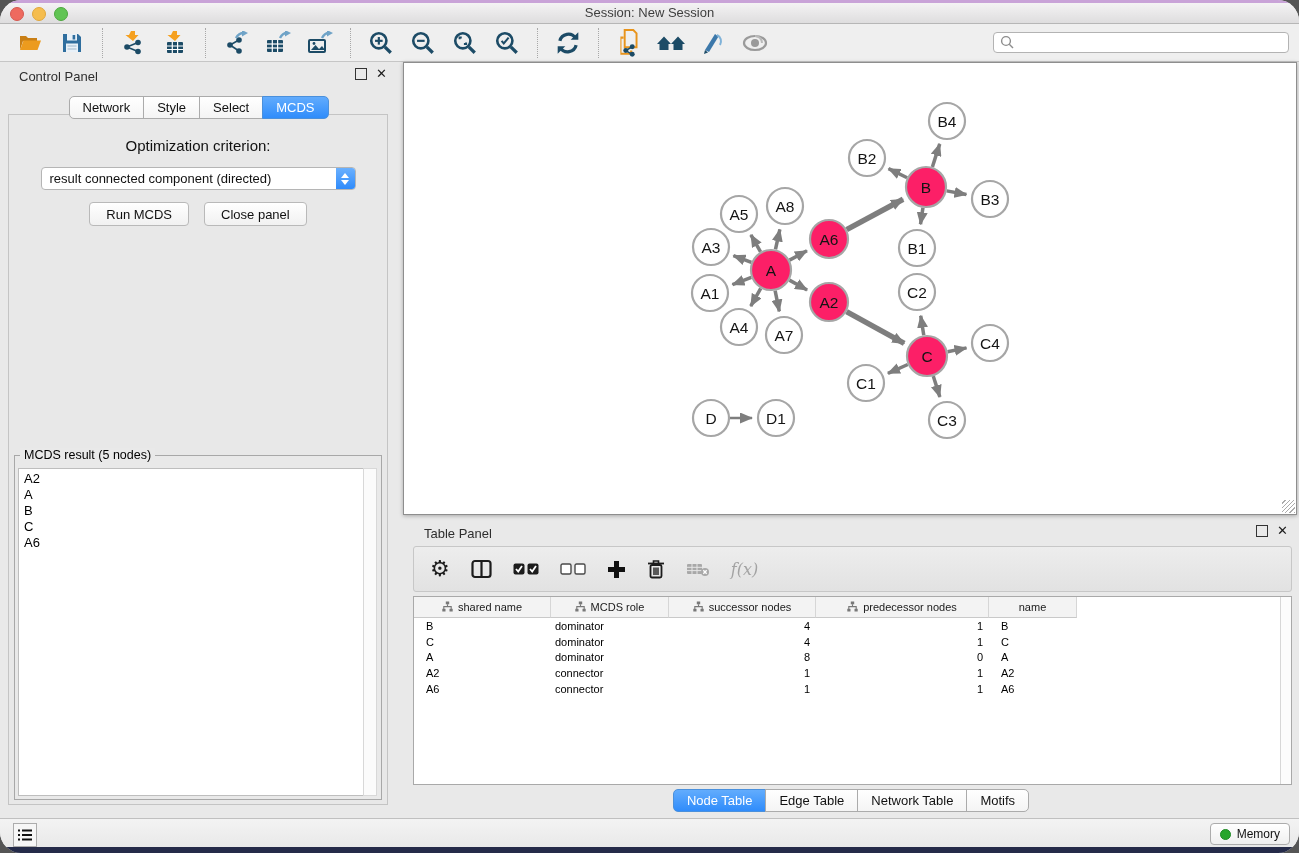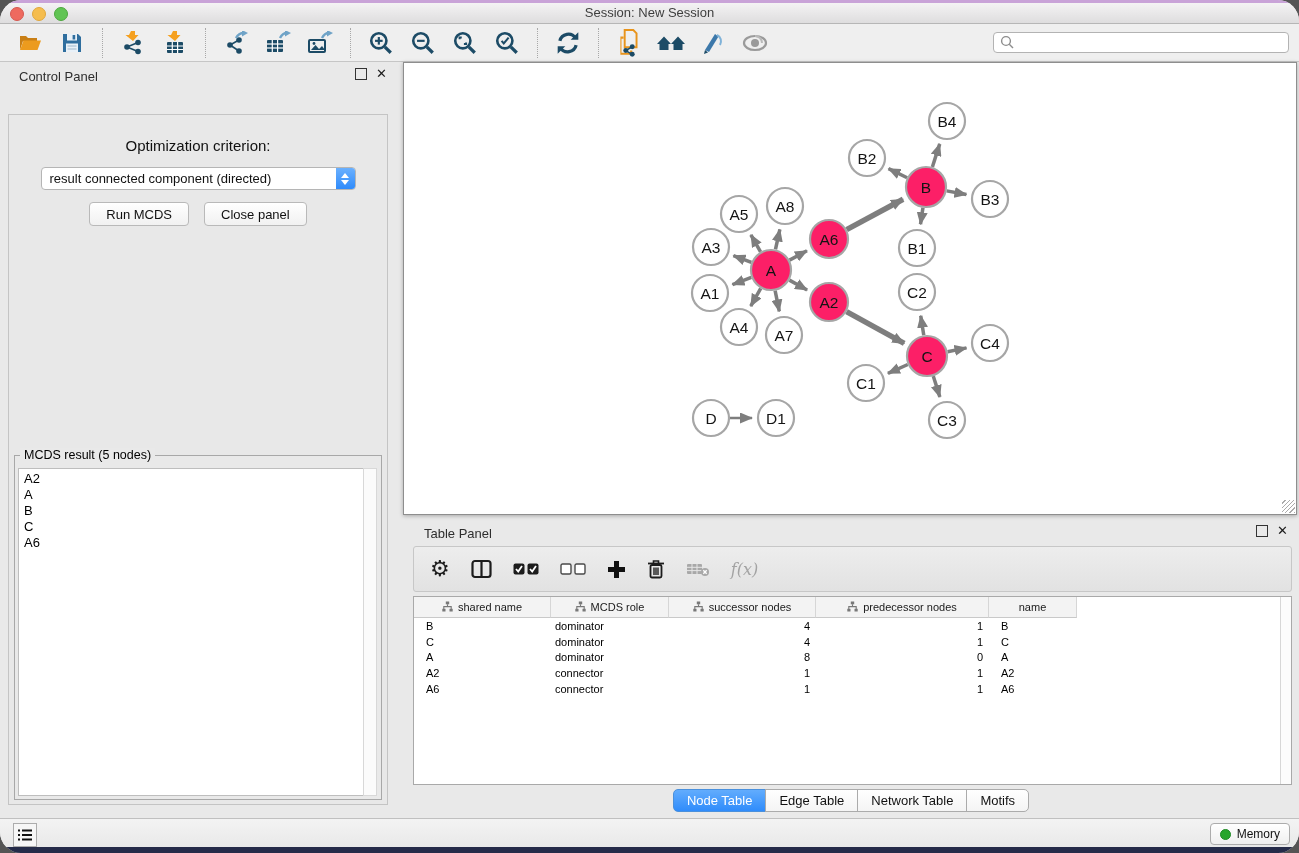--- a/index.html
+++ b/index.html
@@ -272,20 +272,26 @@
   </div>
 
   <div class="control-panel">
     <div class="panel-header">
       <span class="panel-title">Control Panel</span>
       <span class="panel-controls">
         <span class="float-icon"></span>
         <span class="close-icon">✕</span>
       </span>
     </div>
+    <div class="seg-tabs" id="cp-tabs">
+        <div class="seg-tab">Network</div>
+        <div class="seg-tab">Style</div>
+        <div class="seg-tab">Select</div>
+        <div class="seg-tab active">MCDS</div>
+      </div>
     <div class="cp-box">
       <div class="opt-label">Optimization criterion:</div>
       <div class="criterion-select">
         <div class="criterion-text">result connected component (directed)</div>
         <div class="select-stepper">
           <span class="stepper-up"></span>
             <span class="stepper-down"></span>
         </div>
       </div>
       <div class="cp-buttons">

